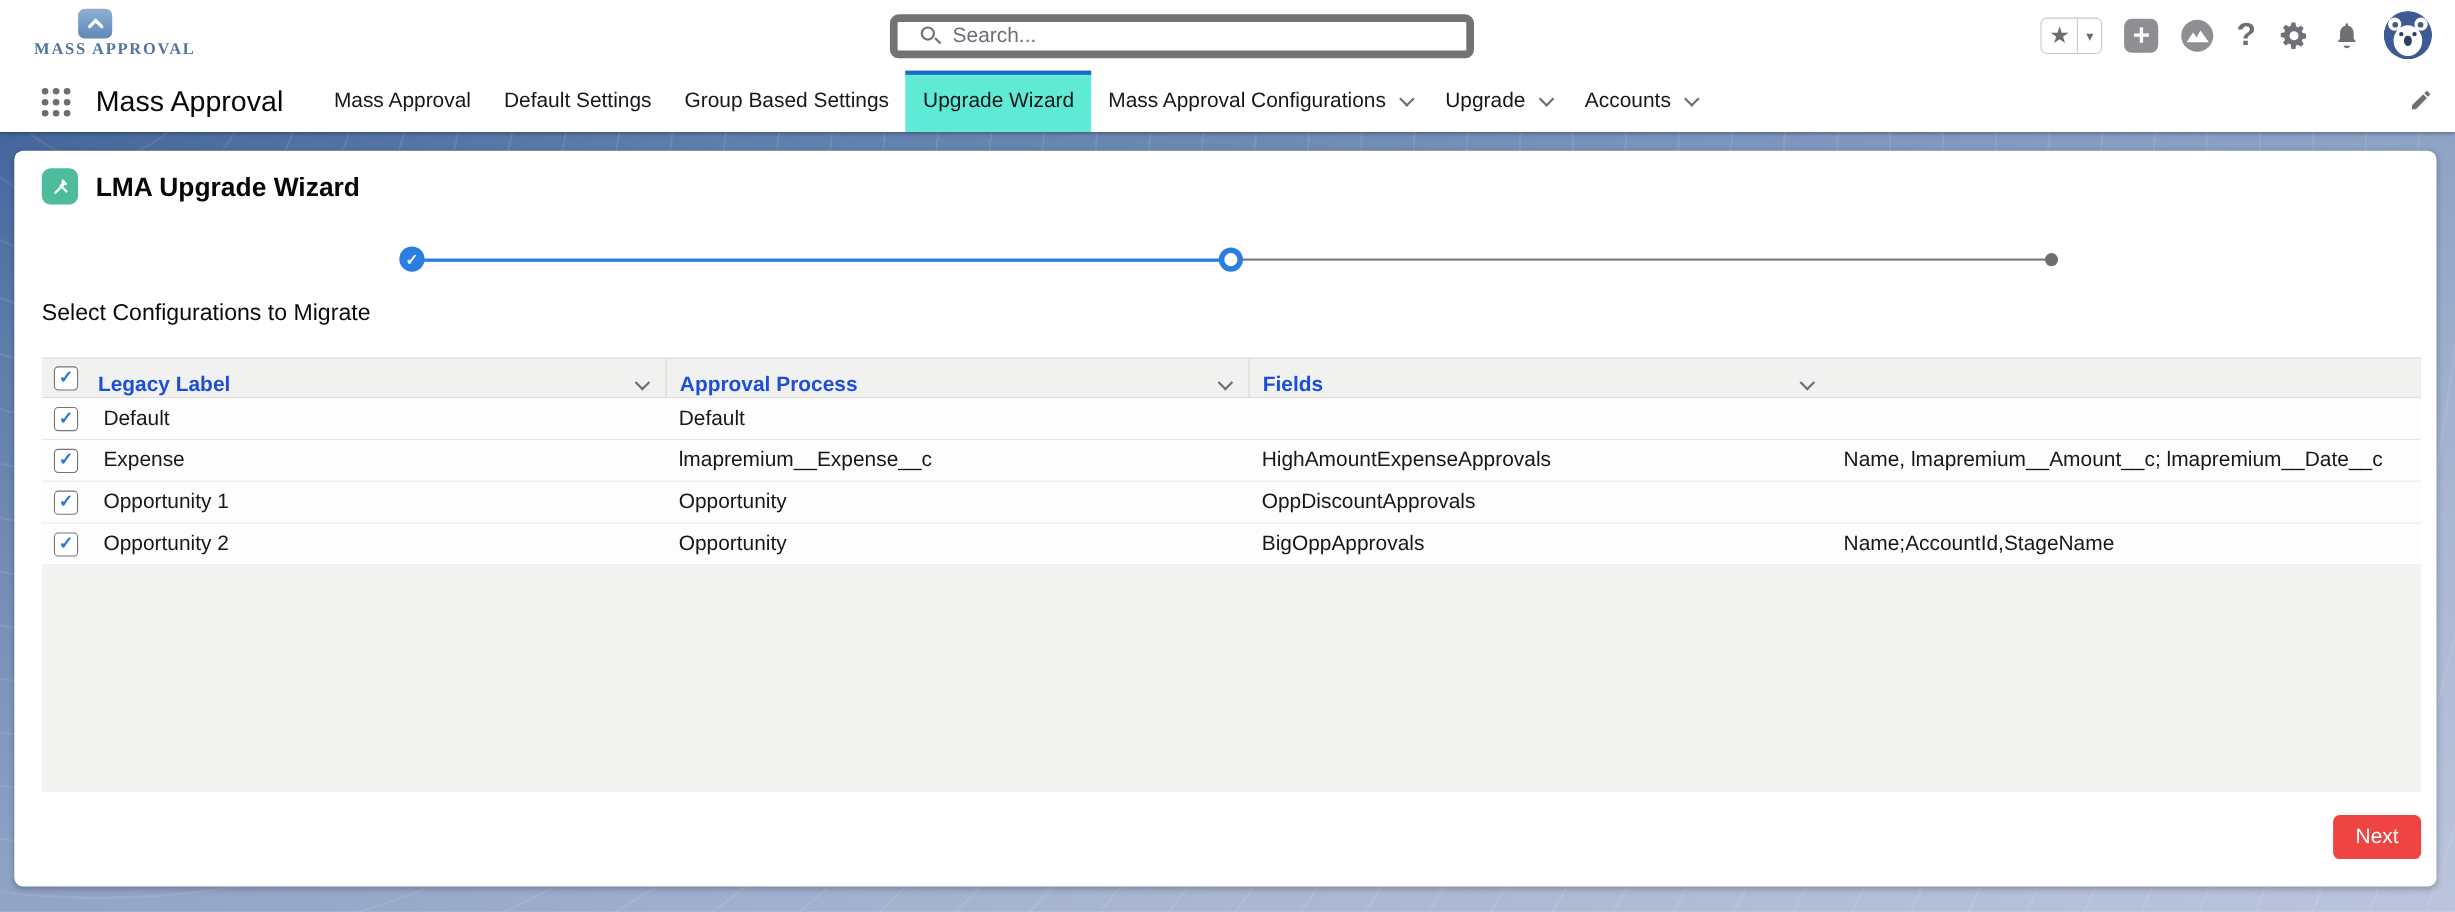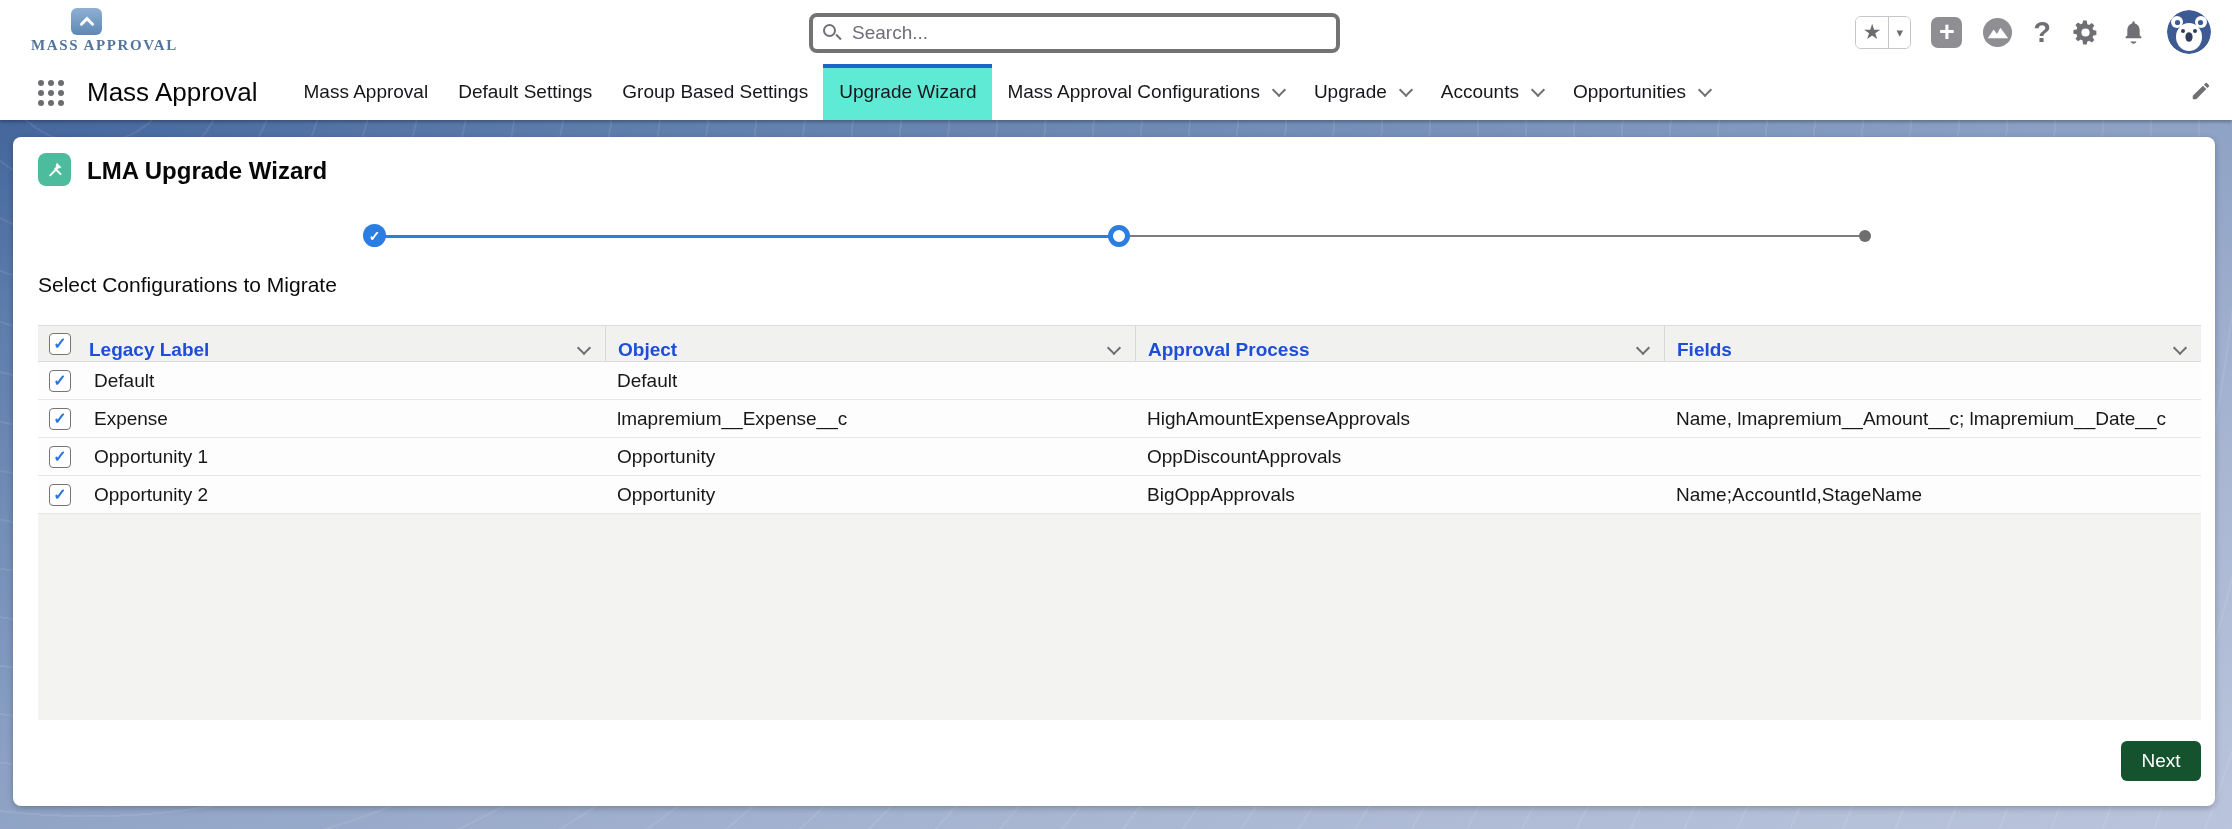--- a/index.html
+++ b/index.html
@@ -8,21 +8,21 @@
 
   
   .global-header { position:absolute; left:0; top:0; width:2232px; height:64px; background:#fff; z-index:30; }
   .logo { position:absolute; left:31px; top:6px; width:160px; height:52px; }
   .logo-badge { position:absolute; left:40px; top:2px; width:31px; height:27px; border-radius:6px;
     background:linear-gradient(180deg,#8fb0d2 0%,#5e88b6 100%); display:flex; align-items:center; justify-content:center; }
   .logo-text { position:absolute; left:0px; top:31px; font-family:"Liberation Serif", serif; font-weight:bold;
     font-size:15px; letter-spacing:1.6px; color:#53759c; white-space:nowrap; }
 
   .search-box { position:absolute; left:809px; top:13px; width:531px; height:40px; background:#fff;
-    border:4px solid #737373; border-radius:8px; display:flex; align-items:center; padding-left:9px; }
+    border:7px solid #737373; border-radius:8px; display:flex; align-items:center; padding-left:20px; }
   .mag { position:relative; width:20px; height:20px; margin-right:10px; }
   .mag-ring { position:absolute; left:1px; top:1px; width:13px; height:13px; border:2px solid #70707a; border-radius:50%; }
   .mag-tail { position:absolute; left:13px; top:13px; width:7px; height:2px; background:#70707a; transform:rotate(45deg); }
   .search-box input { border:none; outline:none; font-size:19px; color:#3c3c43; width:440px; font-family:"Liberation Sans", sans-serif; }
   .search-box input::placeholder { color:#6e6e78; opacity:1; }
 
   .header-actions { position:absolute; right:21px; top:0; height:64px; display:flex; align-items:center; gap:20px; }
   .fav-group { display:flex; height:33px; border:1px solid #c5c5cb; border-radius:6px; overflow:hidden; }
   .fav-star, .fav-caret { background:#fff; border:none; color:#6b6d70; display:flex; align-items:center; justify-content:center; cursor:pointer; }
   .fav-star { width:33px; font-size:21px; border-right:1px solid #c5c5cb; }
@@ -83,21 +83,21 @@
   .hcell .chev { margin-top:-4px; }
   .cbcell { display:flex; justify-content:center; align-items:center; height:100%; }
   .checkbox { width:22px; height:22px; background:#fff; border:1px solid #757575; border-radius:4px;
     display:flex; align-items:center; justify-content:center; cursor:pointer; }
   .cb-mark { color:#2874e0; font-size:16px; font-weight:bold; line-height:1; }
   .tbody-row { height:38px; background:#fdfdfd; border-bottom:1px solid #e7e7e7; font-size:19px; color:#171717; }
   .cell { padding-left:12px; overflow:hidden; white-space:nowrap; }
   .tbody-row .cell:first-of-type { padding-left:7px; }
   .table-filler { height:206px; background:#f3f3f2; }
 
-  .next-btn { position:absolute; right:14px; bottom:25px; width:80px; height:40px; background:#14532d;
+  .next-btn { position:absolute; right:14px; bottom:25px; width:80px; height:40px; background:#ef4444;
     color:#fff; border:none; border-radius:6px; font-size:19px; font-family:"Liberation Sans", sans-serif; cursor:pointer; }
 </style>
 </head>
 <body>
 
 <div class="global-header">
   <div class="logo">
     <div class="logo-badge">
       <svg width="20" height="18" viewBox="0 0 18 16">
           <path d="M4 10l5-5 5 5" stroke="#fff" stroke-width="2.6" fill="none" stroke-linecap="round"></path>
@@ -191,24 +191,20 @@
     <span class="chev"></span>
   </div>
       <div class="tab">
     <span class="tab-label">Upgrade</span>
     <span class="chev"></span>
   </div>
       <div class="tab">
     <span class="tab-label">Accounts</span>
     <span class="chev"></span>
   </div>
-      <div class="tab">
-    <span class="tab-label">Opportunities</span>
-    <span class="chev"></span>
-  </div>
     </div>
   <button class="nav-edit">
     <svg width="22" height="22" viewBox="0 0 24 24">
         <path d="M3 17.2V21h3.8L17.8 9.9l-3.7-3.7L3 17.2zM20.7 7a1 1 0 0 0 0-1.4l-2.3-2.3a1 1 0 0 0-1.4 0l-1.8 1.8 3.7 3.7L20.7 7z" fill="#6f6f75"></path>
       </svg>
   </button>
 </div>
 
 <div class="main-bg">
   <div class="card">
@@ -235,24 +231,20 @@
         <div class="cbcell">
           <span class="checkbox">
             <span class="cb-mark">✓</span>
           </span>
         </div>
       <div class="hcell">
     <span class="col-label">Legacy Label</span>
     <span class="chev"></span>
   </div>
           <div class="hcell">
-    <span class="col-label">Object</span>
-    <span class="chev"></span>
-  </div>
-          <div class="hcell">
     <span class="col-label">Approval Process</span>
     <span class="chev"></span>
   </div>
           <div class="hcell">
     <span class="col-label">Fields</span>
     <span class="chev"></span>
   </div>
         </div>
       <div id="table-body">
           <div class="trow tbody-row">

